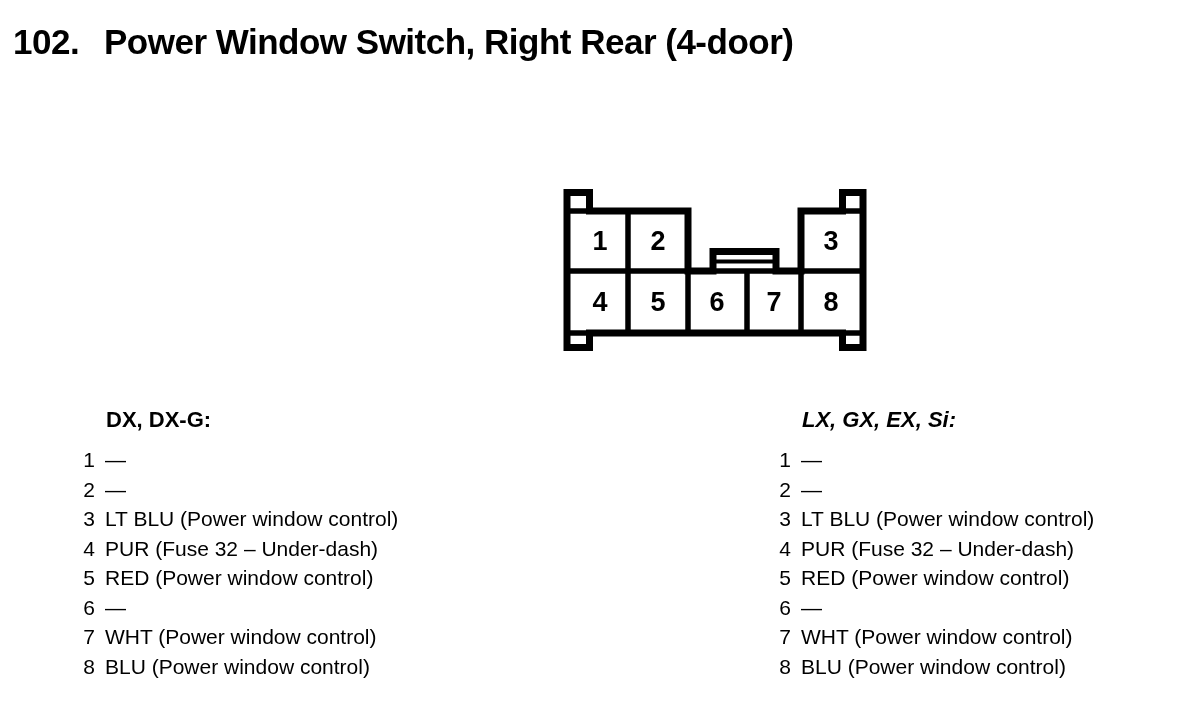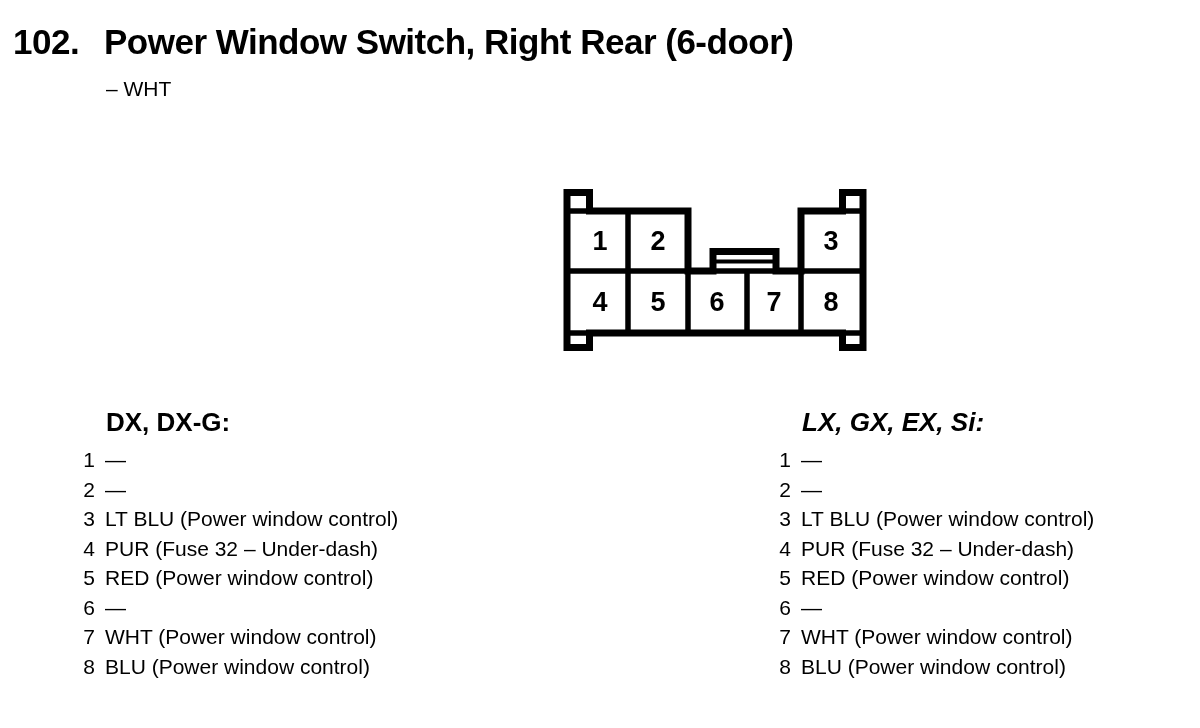--- a/index.html
+++ b/index.html
@@ -15,45 +15,44 @@
     letter-spacing:-0.5px;white-space:nowrap;
   }
   .page-title{
     left:104px;top:24px;font-size:35px;font-weight:bold;line-height:1;
     letter-spacing:-0.5px;white-space:nowrap;
   }
   .notes{
     left:106px;top:74px;font-size:21px;line-height:29px;white-space:nowrap;
   }
   .pinout-header{
-    font-size:26px;font-weight:bold;line-height:1;white-space:nowrap;top:409px;
+    font-size:22px;font-weight:bold;line-height:1;white-space:nowrap;top:409px;
   }
   .hdr-left{left:106px;}
   .hdr-right{left:802px;font-style:italic;}
   .rows{
     top:445px;font-size:21px;line-height:29.5px;white-space:nowrap;
   }
   .rows-left{left:80px;}
   .rows-right{left:776px;}
   .pin-row{height:29.5px;}
   .pin-num{display:inline-block;width:15px;text-align:right;}
   .pin-desc{margin-left:10px;}
   svg text{
     font-family:"Liberation Sans",sans-serif;
     font-weight:bold;font-size:27px;fill:#000;text-anchor:middle;
   }
 </style>
 </head>
 <body>
 
 <div class="abs page-number">102.</div>
-<div class="abs page-title">Power Window Switch, Right Rear (6-door)</div>
+<div class="abs page-title">Power Window Switch, Right Rear (4-door)</div>
 
 <div class="abs notes">
-  <div>– WHT</div>
 </div>
 
 <svg class="abs" style="left:556px;top:185px;" width="314" height="170" viewBox="556 185 314 170">
 
   <path d="M567,192.5 H589.5 V211 H688 V271 H713 V251.5 H776 V271 H801 V211
            H842.5 V192.5 H863 V347.5 H842.5 V333 H589.5 V347.5 H567 Z" fill="#ffffff" stroke="#000" stroke-width="7" stroke-linejoin="miter"></path>
 
   <g stroke="#000" stroke-width="5.5">
     <line x1="566" y1="211" x2="688" y2="211"></line>
     <line x1="801" y1="211" x2="864" y2="211"></line>

